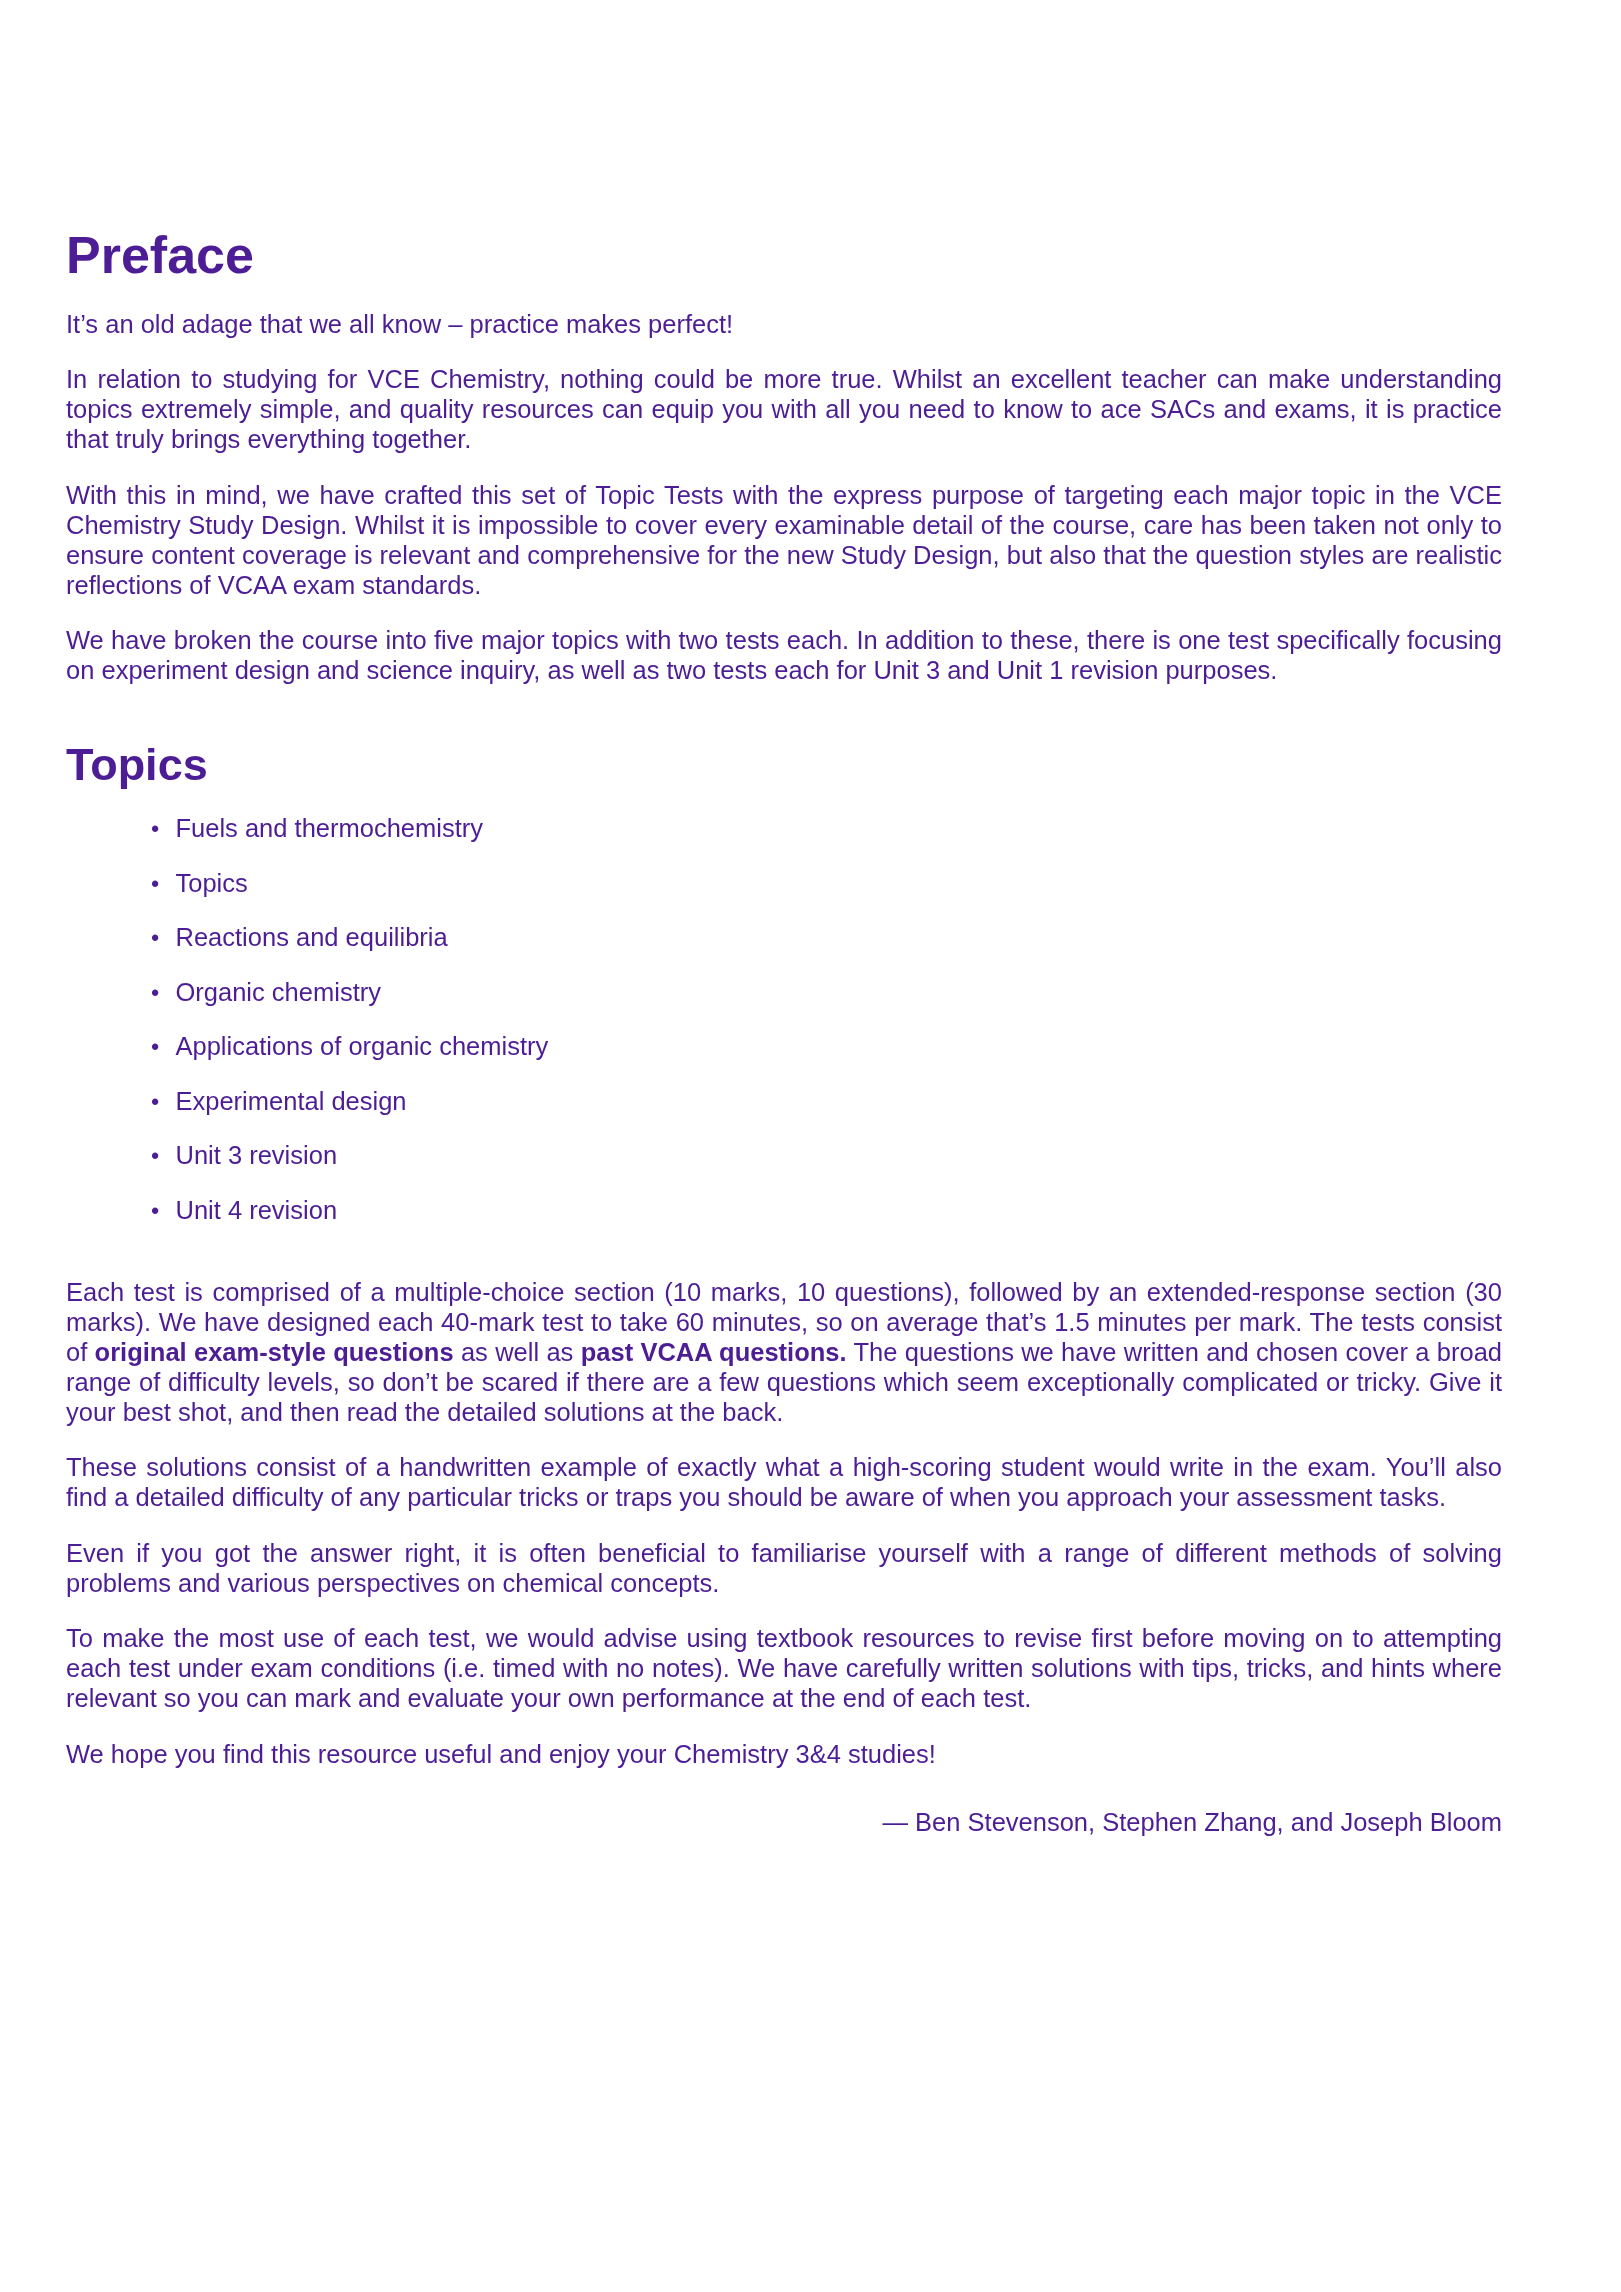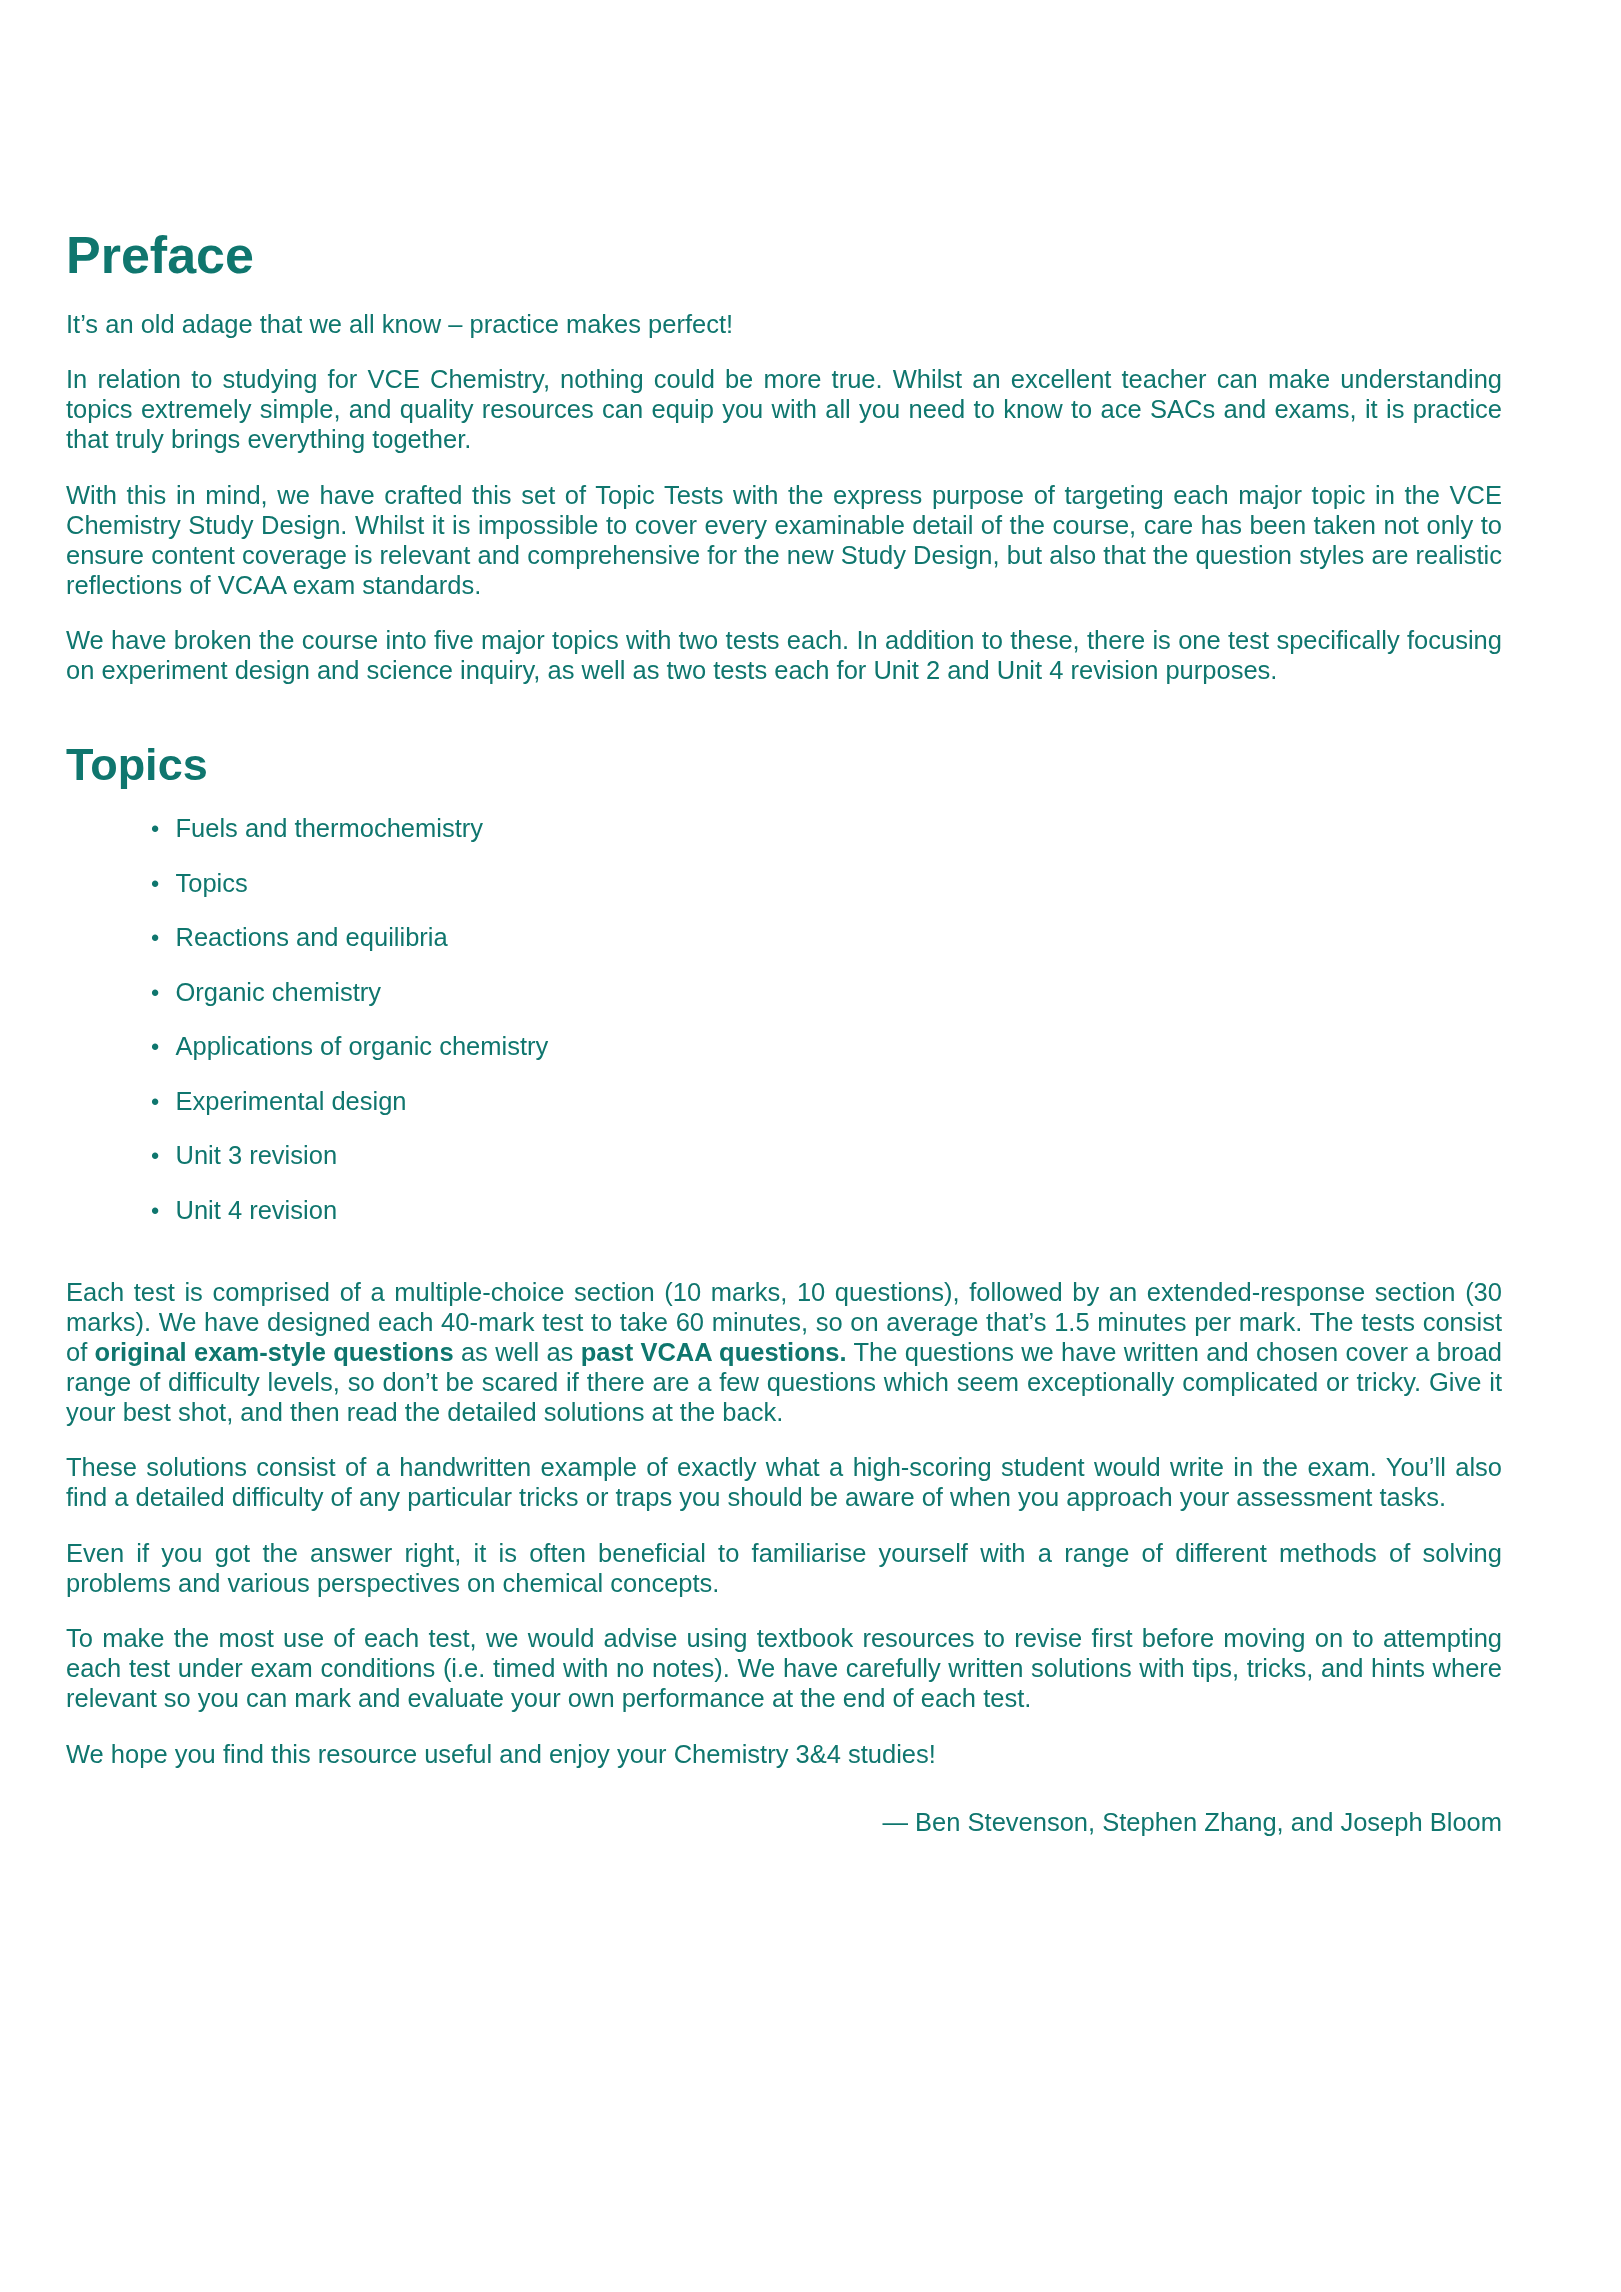--- a/index.html
+++ b/index.html
@@ -2,21 +2,21 @@
 <html><head>
 <meta charset="utf-8">
 <style>
   * { box-sizing: border-box; }
   html, body { margin: 0; padding: 0; background: #ffffff; }
   body { width: 1621px; height: 2293px; overflow: hidden; }
   .page {
     width: 1621px;
     height: 2293px;
     background: #ffffff;
-    color: #0f766e;
+    color: #4c1d95;
     padding: 227px 119px 0 66px;
     font-family: "Liberation Sans", sans-serif;
     font-size: 25.5px;
     line-height: 30px;
     overflow: hidden;
   }
   h1.doc-title {
     font-size: 52px;
     line-height: 57px;
     font-weight: bold;
@@ -61,21 +61,21 @@
 <div class="page">
 
   <h1 class="doc-title">Preface</h1>
 
   <p class="par">It’s an old adage that we all know – practice makes perfect!</p>
 
   <p class="par">In relation to studying for VCE Chemistry, nothing could be more true. Whilst an excellent teacher can make understanding topics extremely simple, and quality resources can equip you with all you need to know to ace SACs and exams, it is practice that truly brings everything together.</p>
 
   <p class="par">With this in mind, we have crafted this set of Topic Tests with the express purpose of targeting each major topic in the VCE Chemistry Study Design. Whilst it is impossible to cover every examinable detail of the course, care has been taken not only to ensure content coverage is relevant and comprehensive for the new Study Design, but also that the question styles are realistic reflections of VCAA exam standards.</p>
 
-  <p class="par">We have broken the course into five major topics with two tests each. In addition to these, there is one test specifically focusing on experiment design and science inquiry, as well as two tests each for Unit 2 and Unit 4 revision purposes.</p>
+  <p class="par">We have broken the course into five major topics with two tests each. In addition to these, there is one test specifically focusing on experiment design and science inquiry, as well as two tests each for Unit 3 and Unit 1 revision purposes.</p>
 
   <h2 class="topics-heading">Topics</h2>
 
   <ul class="topics-list">
     <li>
       <span class="bullet">•</span>
       <span class="li-text">Fuels and thermochemistry</span>
     </li>
     <li>
       <span class="bullet">•</span>

